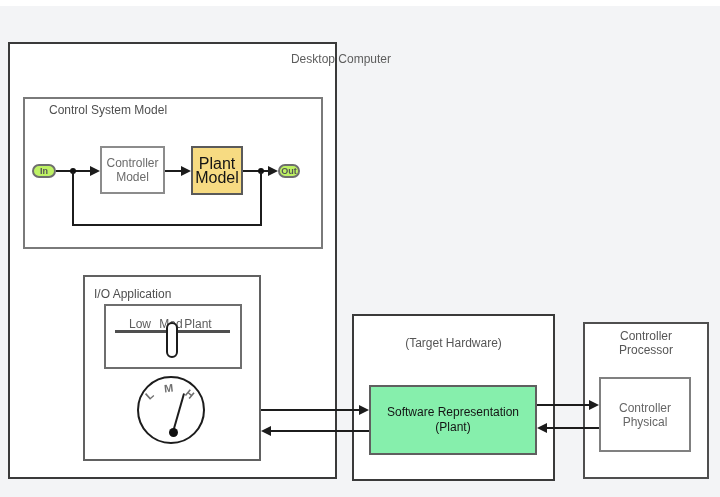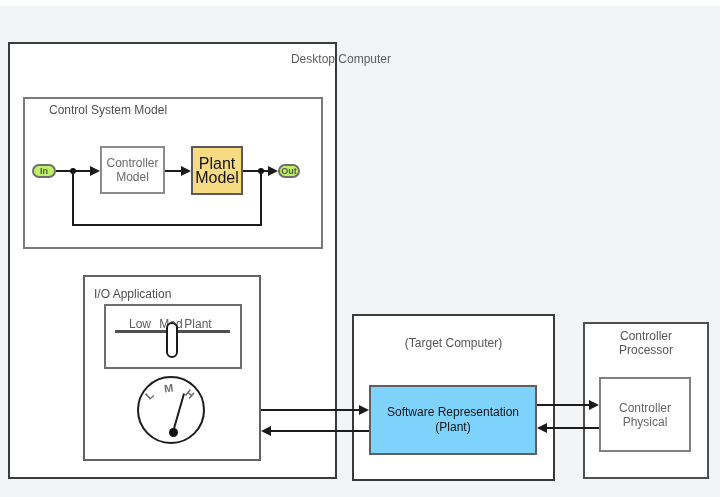--- a/index.html
+++ b/index.html
@@ -15,21 +15,21 @@
   .center{text-align:center;}
   
   #desktop{left:8px;top:42px;width:329px;height:437px;border:2px solid #3a3a3a;}
   #csm{left:23px;top:97px;width:300px;height:152px;border:2px solid #7a7a7a;}
   #iobox{left:83px;top:275px;width:178px;height:186px;border:2px solid #616161;}
   #rtp{left:352px;top:314px;width:203px;height:167px;border:2px solid #3a3a3a;}
   #chw{left:583px;top:322px;width:126px;height:157px;border:2px solid #4f4f4f;}
   
   #ctrlmodel{left:100px;top:146px;width:65px;height:48px;border:2px solid #8c8c8c;font-size:12px;color:#6b6b6b;}
   #plantmodel{left:191px;top:146px;width:52px;height:49px;border:2px solid #5a5a5a;background:#f7db82;font-size:16px;color:#141414;}
-  #srps{left:369px;top:385px;width:168px;height:70px;border:2px solid #5f5f5f;background:#7dd3fc;font-size:12px;color:#141414;}
+  #srps{left:369px;top:385px;width:168px;height:70px;border:2px solid #5f5f5f;background:#86efac;font-size:12px;color:#141414;}
   #srps span{line-height:15px;}
   #csw{left:599px;top:377px;width:92px;height:75px;border:2px solid #808080;font-size:12px;color:#666;}
   
   .port{position:absolute;box-sizing:border-box;background:#bef264;border:2px solid #6e6e6e;border-radius:8px;
         display:flex;align-items:center;justify-content:center;font-size:9px;color:#555;font-weight:bold;}
   #inport{left:32px;top:164px;width:24px;height:14px;}
   #outport{left:278px;top:164px;width:22px;height:14px;}
   
   #sliderbox{left:104px;top:304px;width:138px;height:65px;border:2px solid #6e6e6e;}
   .slbl{position:absolute;top:309px;transform:translateX(-50%);font-size:12px;color:#5c5c5c;margin-top:8px;}
@@ -108,21 +108,21 @@
   <div id="dial"></div>
   <span class="glbl" id="gL">L</span>
   <span class="glbl" id="gM">M</span>
   <span class="glbl" id="gH">H</span>
   <div id="needle"></div>
   <div id="hub"></div>
 
   <div class="box" id="rtp"></div>
   <div class="lbl center" style="left:352px;top:322px;width:203px;color:#565656;">
     <br>
-    <span>(Target Computer)</span>
+    <span>(Target Hardware)</span>
   </div>
   <div class="box flexc" id="srps">
     <span>Software Representation</span>
     <span>(Plant)</span>
   </div>
 
   <div class="box" id="chw"></div>
   <div class="lbl center" style="left:583px;top:329px;width:126px;color:#565656;">
     <span>Controller</span><br>
     <span>Processor</span>

